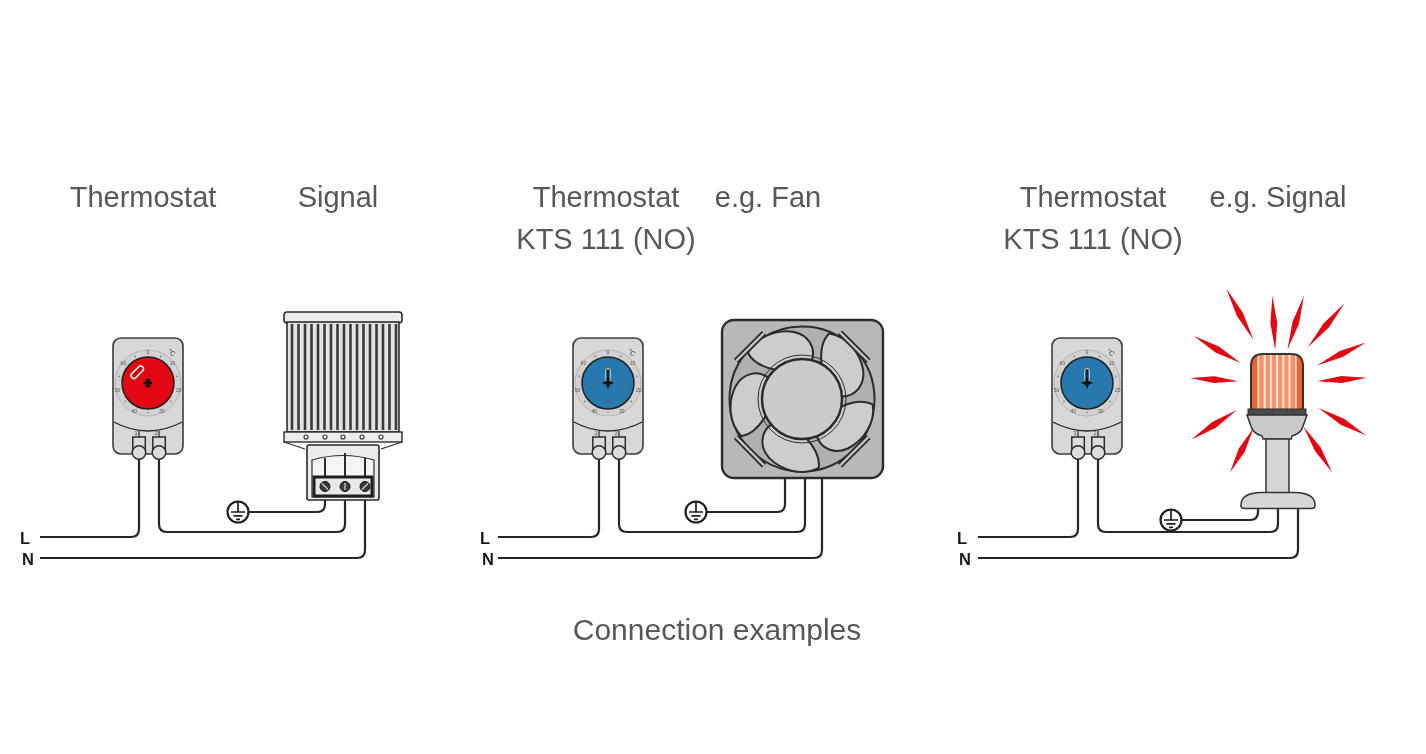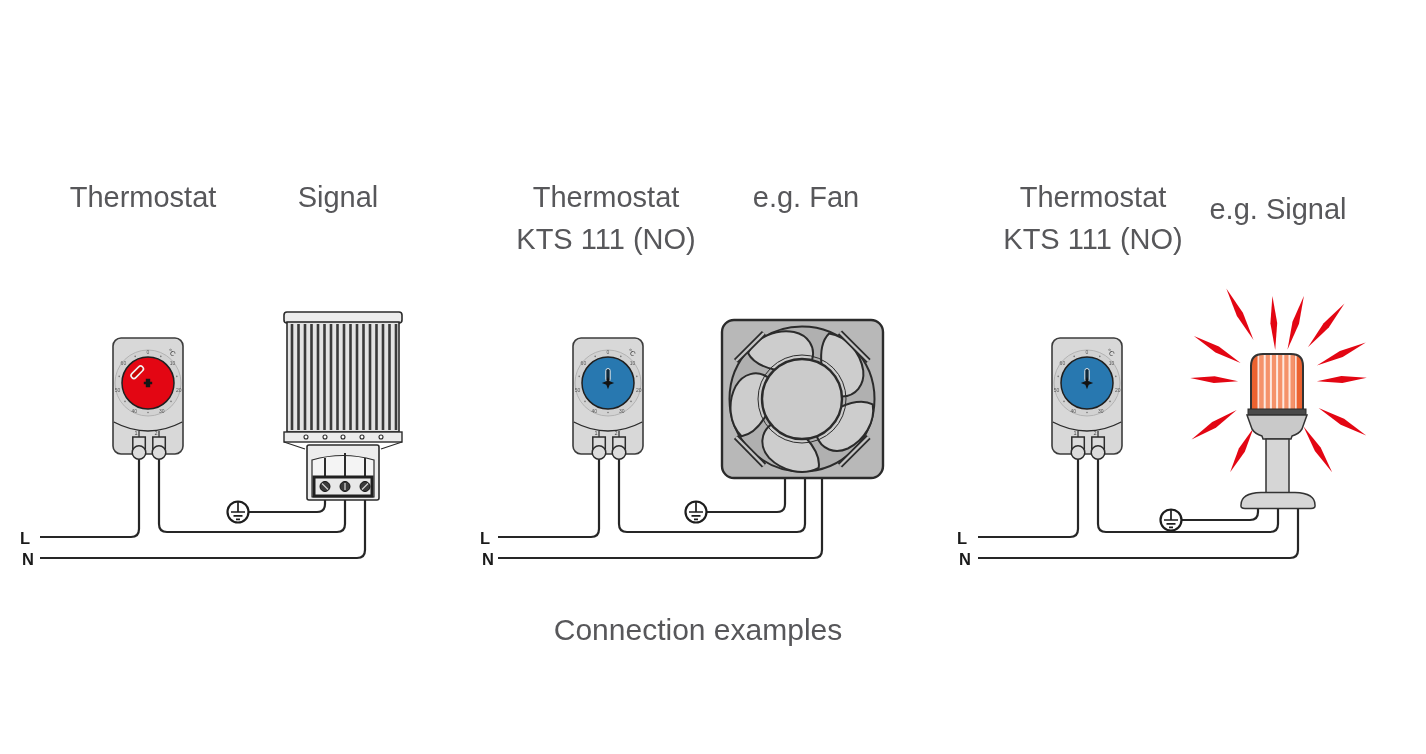--- a/index.html
+++ b/index.html
@@ -1,21 +1,21 @@
 <!DOCTYPE html>
 <html><head>
 <meta charset="utf-8">
 <style>
   html,body{margin:0;padding:0;background:#ffffff;}
   body{width:1426px;height:754px;font-family:"Liberation Sans",sans-serif;}
   .stage{position:relative;width:1426px;height:676px;overflow:hidden;background:#fff;padding-left:28px;}
   .title{position:absolute;transform:translateX(-50%);text-align:center;color:#57575a;
          font-size:29px;line-height:42px;white-space:nowrap;font-weight:400;}
   .caption{position:absolute;transform:translateX(-50%);text-align:center;color:#57575a;
-         font-size:30px;line-height:36px;white-space:nowrap;font-weight:400;}
+         font-size:30px;line-height:36px;white-space:nowrap;font-weight:400;margin-left:19px;}
   svg.art{position:absolute;left:0;top:0;}
   .wire{fill:none;stroke:#262626;stroke-width:2.2;}
   .ln-label{fill:#1a1a1a;font-size:16.5px;font-weight:700;font-family:"Liberation Sans",sans-serif;}
   .dial-num{fill:#555;font-size:5px;font-family:"Liberation Sans",sans-serif;text-anchor:middle;}
   .term-num{fill:#444;font-size:5.5px;font-family:"Liberation Sans",sans-serif;text-anchor:middle;}
   .unit{fill:#3c3c3c;font-size:7px;font-family:"Liberation Sans",sans-serif;}
 </style>
 </head>
 <body>
 
@@ -25,29 +25,29 @@
     <div>Thermostat</div>
   </div>
   <div class="title" style="left:338px;top:176px">
     <div>Signal</div>
   </div>
 
   <div class="title" style="left:606px;top:176px">
     <div>Thermostat</div>
     <div>KTS 111 (NO)</div>
   </div>
-  <div class="title" style="left:806px;top:176px">
+  <div class="title" style="left:768px;top:176px">
     <div>e.g. Fan</div>
   </div>
 
   <div class="title" style="left:1093px;top:176px">
     <div>Thermostat</div>
     <div>KTS 111 (NO)</div>
   </div>
-  <div class="title" style="left:1278px;top:188px">
+  <div class="title" style="left:1278px;top:176px">
     <div>e.g. Signal</div>
   </div>
 
   <div class="caption" style="left:698px;top:612px">Connection examples</div>
 
   <svg class="art" width="1426" height="754" viewBox="0 0 1426 754">
     <defs>
 
       <g id="thermo-nc">
         <rect x="0" y="0" width="70" height="116" rx="8" fill="#d8d8d8" stroke="#3c3c3c" stroke-width="1.6"></rect>

